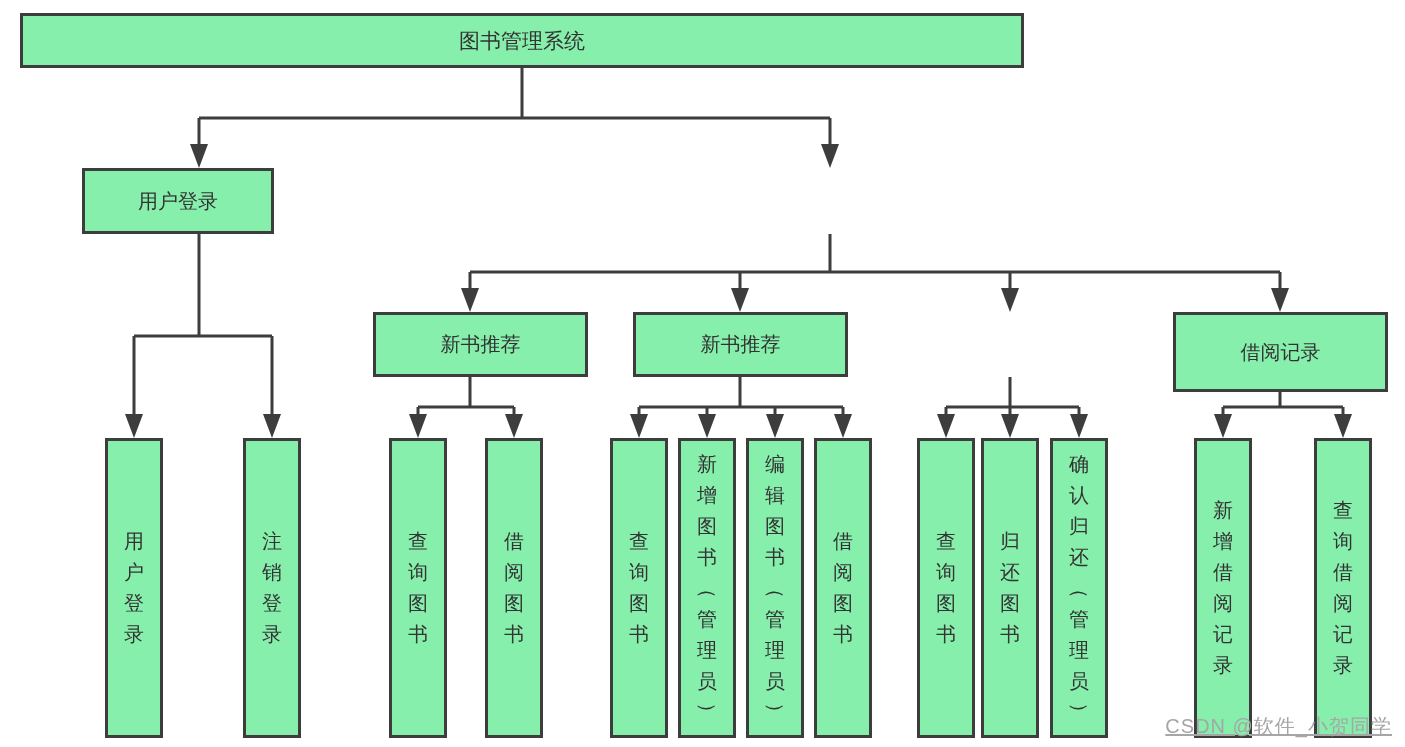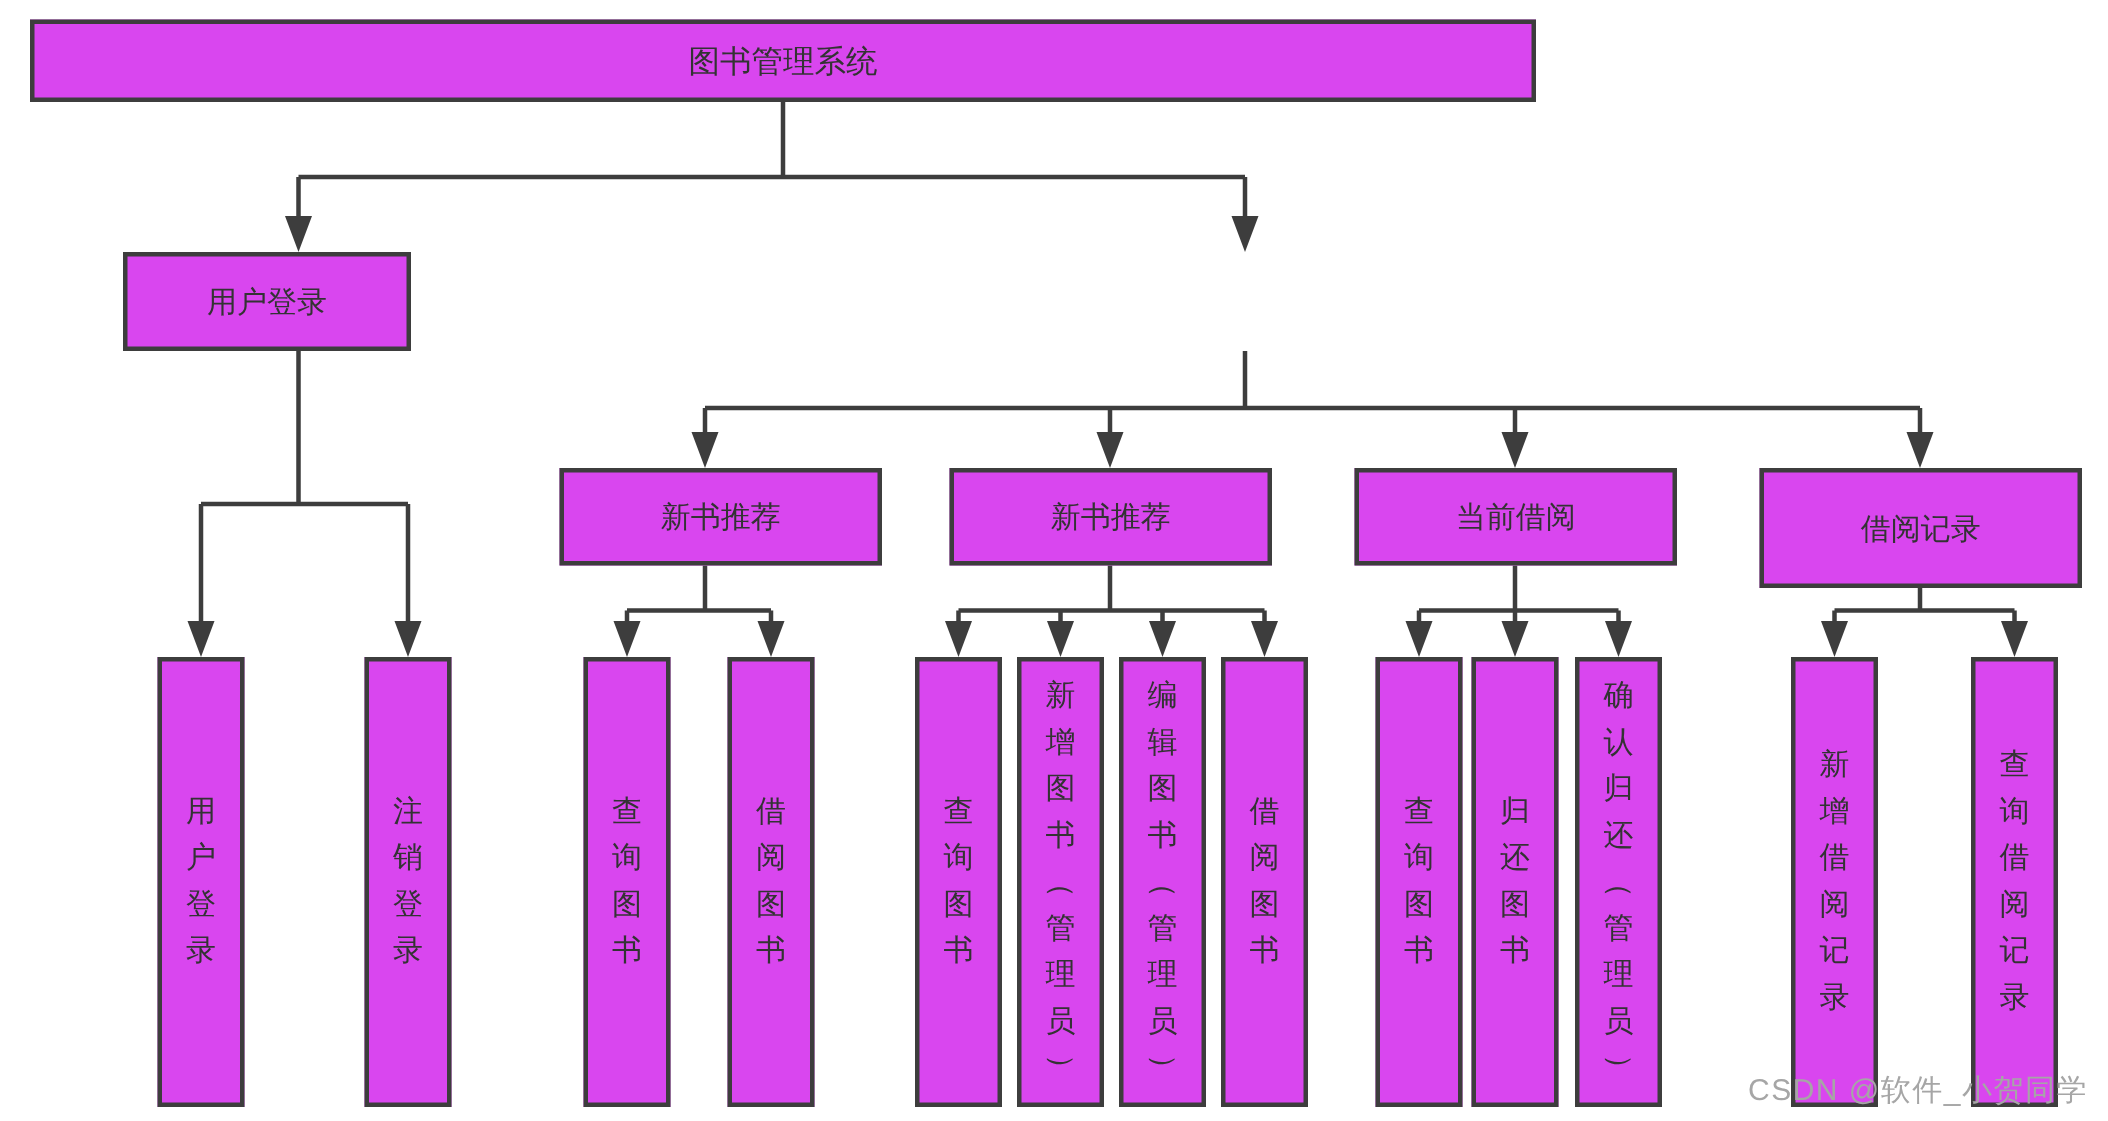--- a/index.html
+++ b/index.html
@@ -13,21 +13,21 @@
   }
   .wires {
     position: absolute;
     left: 0; top: 0;
     color: var(--line, #3d3d3d);
   }
   .node {
     position: absolute;
     box-sizing: border-box;
     border: 3px solid var(--line, #3d3d3d);
-    background: #d946ef;
+    background: #86efac;
     display: flex;
     align-items: center;
     justify-content: center;
     color: var(--text, #333333);
     font-size: 20px;
     white-space: nowrap;
   }
   .root { font-size: 21px; }
   .leaf {
     flex-direction: column;
@@ -42,20 +42,21 @@
   }
   .vchar.rot { transform: rotate(90deg); }
   .watermark {
     position: absolute;
     right: 13px;
     bottom: 7px;
     font-size: 20px;
     color: var(--watermark, #a6a6a6);
     letter-spacing: 1px;
     pointer-events: none;
+    text-decoration: underline;
   }
 </style>
 </head>
 <body>
 
 <div class="canvas">
 
   <svg class="wires" width="1405" height="747" viewBox="0 0 1405 747" aria-hidden="true">
     <g stroke="currentColor" stroke-width="3" fill="none">
       <path d="M522,68 V118 M199,118 H830 M199,118 V150 M830,118 V150
@@ -88,21 +89,20 @@
       <polygon points="1334,414 1352,414 1343,438"></polygon>
     </g>
   </svg>
 
   <div class="node root" style="left:20px;top:13px;width:1004px;height:55px">图书管理系统</div>
 
   <div class="node" style="left:82px;top:168px;width:192px;height:66px">用户登录</div>
 
   <div class="node" style="left:373px;top:312px;width:215px;height:65px">新书推荐</div>
   <div class="node" style="left:633px;top:312px;width:215px;height:65px">新书推荐</div>
-  <div class="node" style="left:903px;top:312px;width:215px;height:65px">当前借阅</div>
   <div class="node" style="left:1173px;top:312px;width:215px;height:80px">借阅记录</div>
 
   <div class="node leaf" style="left:105px;top:438px;width:58px;height:300px">
       <span class="vchar">用</span>
       <span class="vchar">户</span>
       <span class="vchar">登</span>
       <span class="vchar">录</span>
     </div>
   <div class="node leaf" style="left:243px;top:438px;width:58px;height:300px">
       <span class="vchar">注</span>

